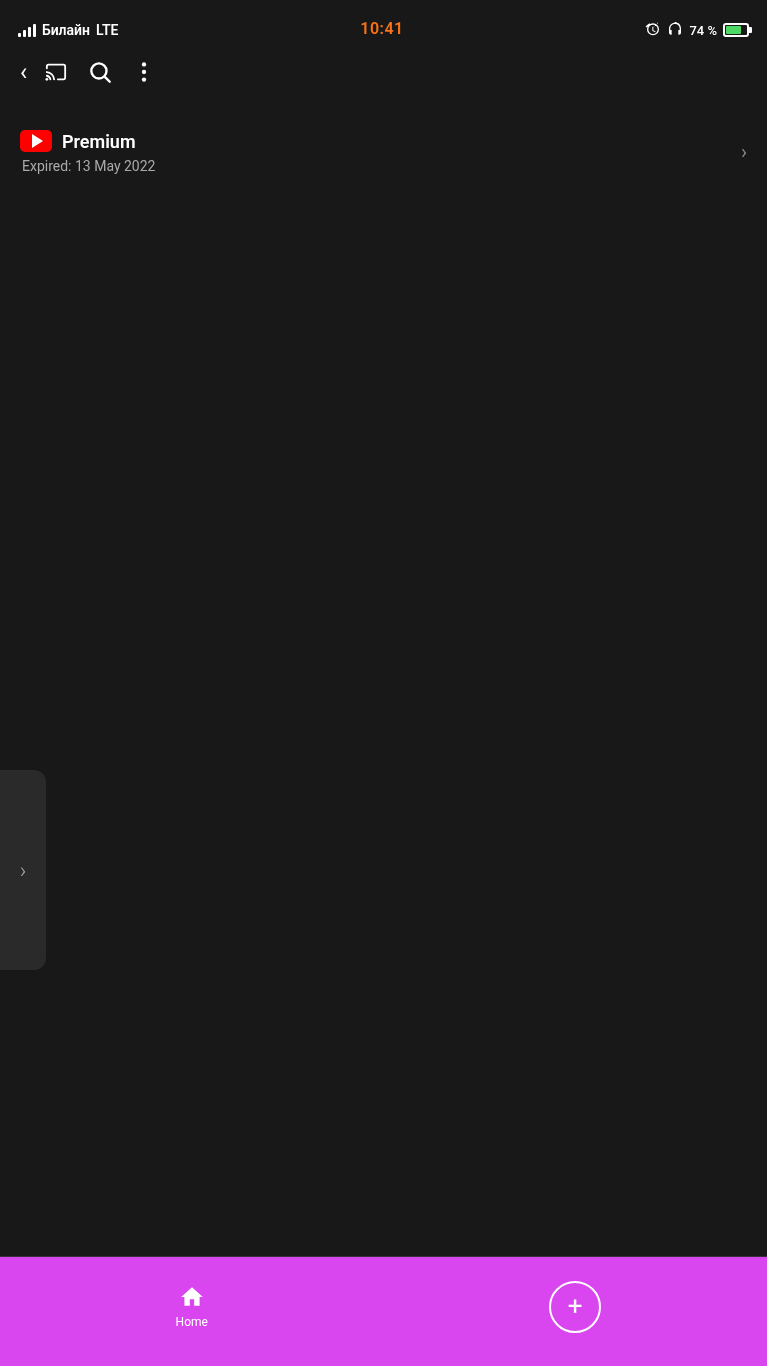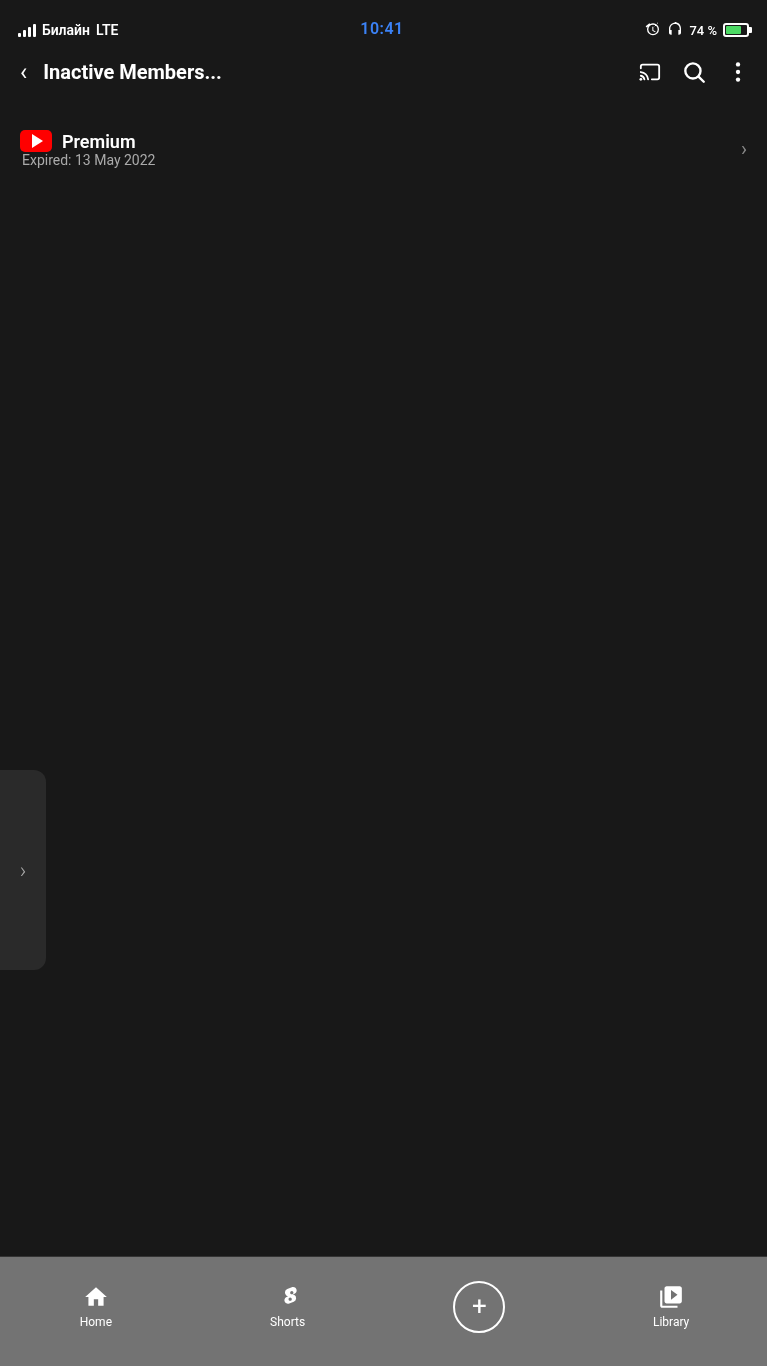--- a/index.html
+++ b/index.html
@@ -43,21 +43,21 @@
 
     .signal-bar {
       width: 3px;
       background: #ffffff;
       border-radius: 1px;
     }
 
     .status-center {
       font-size: 16px;
       font-weight: 600;
-      color: #3b82f6;
+      color: #f97316;
       letter-spacing: 0.5px;
     }
 
     .status-right {
       display: flex;
       align-items: center;
       gap: 6px;
       font-size: 13px;
       font-weight: 500;
       color: #ffffff;
@@ -153,20 +153,21 @@
       display: flex;
       align-items: center;
       justify-content: space-between;
       padding: 14px 20px;
       cursor: pointer;
     }
 
     .membership-info {
       display: flex;
       flex-direction: column;
+      gap: 6px;
     }
 
     .membership-header {
       display: flex;
       align-items: center;
       gap: 10px;
     }
 
     .yt-logo {
       display: flex;
@@ -231,21 +232,21 @@
       font-weight: 300;
     }
 
     
     .bottom-nav {
       position: absolute;
       bottom: 0;
       left: 0;
       right: 0;
       height: 110px;
-      background-color: #737373;
+      background-color: #d946ef;
       display: flex;
       align-items: center;
       justify-content: space-around;
       border-top: 1px solid #333333;
       padding-bottom: 10px;
     }
 
     .bottom-nav-item {
       display: flex;
       flex-direction: column;
@@ -340,21 +341,20 @@
     <div class="battery-container">
       <div class="battery-icon">
         <div class="battery-fill"></div>
       </div>
     </div>
   </div>
 </div>
 
 <div class="nav-bar">
   <span class="nav-back">‹</span>
-  <span class="nav-title">Inactive Members...</span>
   <div class="nav-icons">
 
     <svg class="cast-icon-svg" viewBox="0 0 24 24" stroke-linecap="round" stroke-linejoin="round">
       <path d="M2 16.1A5 5 0 0 1 5.9 20M2 12.05A9 9 0 0 1 9.95 20M2 8V6a2 2 0 0 1 2-2h16a2 2 0 0 1 2 2v12a2 2 0 0 1-2 2h-6"></path>
       <line x1="2" y1="20" x2="2.01" y2="20" stroke-width="3" stroke-linecap="round"></line>
     </svg>
 
     <svg class="icon-svg-stroke" viewBox="0 0 24 24" stroke-linecap="round" stroke-linejoin="round">
       <circle cx="11" cy="11" r="7"></circle>
       <line x1="21" y1="21" x2="16.65" y2="16.65"></line>
@@ -391,34 +391,22 @@
 
 <div class="bottom-nav">
 
   <div class="bottom-nav-item">
     <svg class="icon-svg" viewBox="0 0 24 24">
       <path d="M10 20v-6h4v6h5v-8h3L12 3 2 12h3v8z"></path>
     </svg>
     <span class="bottom-nav-label">Home</span>
   </div>
 
-  <div class="bottom-nav-item">
-    <svg class="icon-svg" viewBox="0 0 24 24">
-      <path d="M17.77 10.32l-1.2-.5L18 9c1.66-.69 2.45-2.59 1.76-4.25S17.17 2.3 15.51 3l-4.16 1.73a3.5 3.5 0 0 0-.46 6.27l1.2.5L10.68 12c-1.66.69-2.45 2.59-1.76 4.25s2.59 2.45 4.25 1.76l4.16-1.73a3.5 3.5 0 0 0 .44-6.26zM14 15.5c-.83 0-1.5-.67-1.5-1.5s.67-1.5 1.5-1.5 1.5.67 1.5 1.5-.67 1.5-1.5 1.5zm1.5-6c-.83 0-1.5-.67-1.5-1.5S14.67 6.5 15.5 6.5 17 7.17 17 8s-.67 1.5-1.5 1.5z"></path>
-    </svg>
-    <span class="bottom-nav-label">Shorts</span>
-  </div>
 
   <div class="bottom-nav-item">
     <div class="add-button">
       <span class="add-button-plus">+</span>
     </div>
   </div>
 
 
-  <div class="bottom-nav-item">
-    <svg class="icon-svg" viewBox="0 0 24 24">
-      <path d="M4 6H2v14c0 1.1.9 2 2 2h14v-2H4V6zm16-4H8c-1.1 0-2 .9-2 2v12c0 1.1.9 2 2 2h12c1.1 0 2-.9 2-2V4c0-1.1-.9-2-2-2zm-8 12.5v-9l6 4.5-6 4.5z"></path>
-    </svg>
-    <span class="bottom-nav-label">Library</span>
-  </div>
 
 </div>
 
 </body></html>

